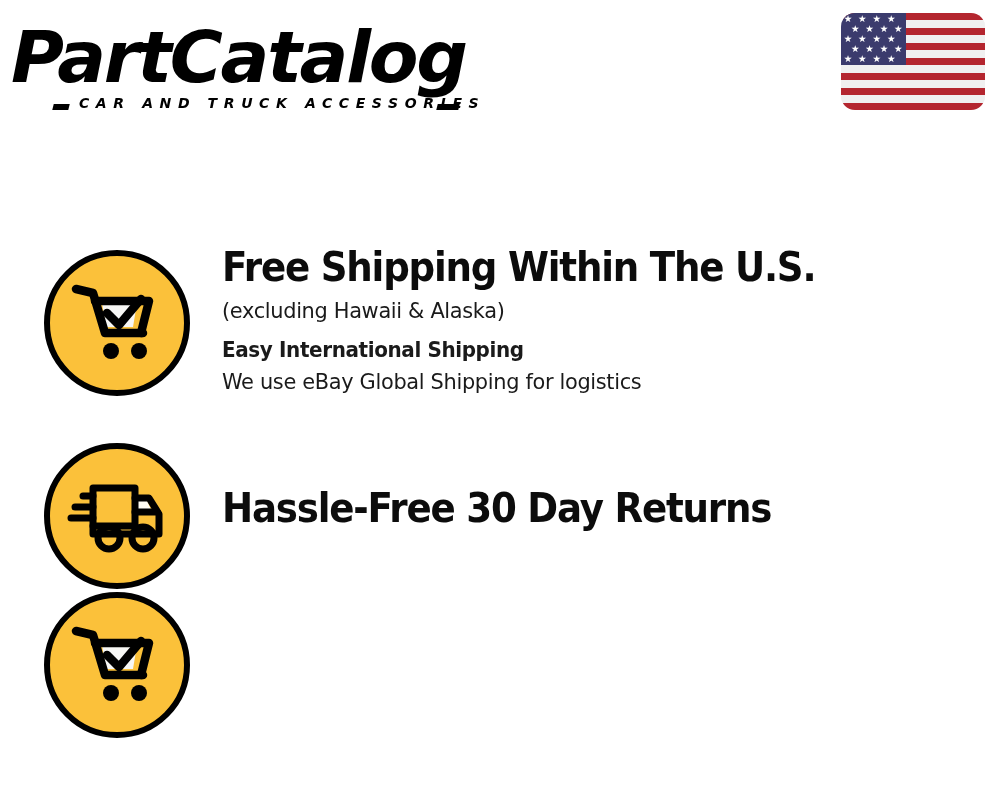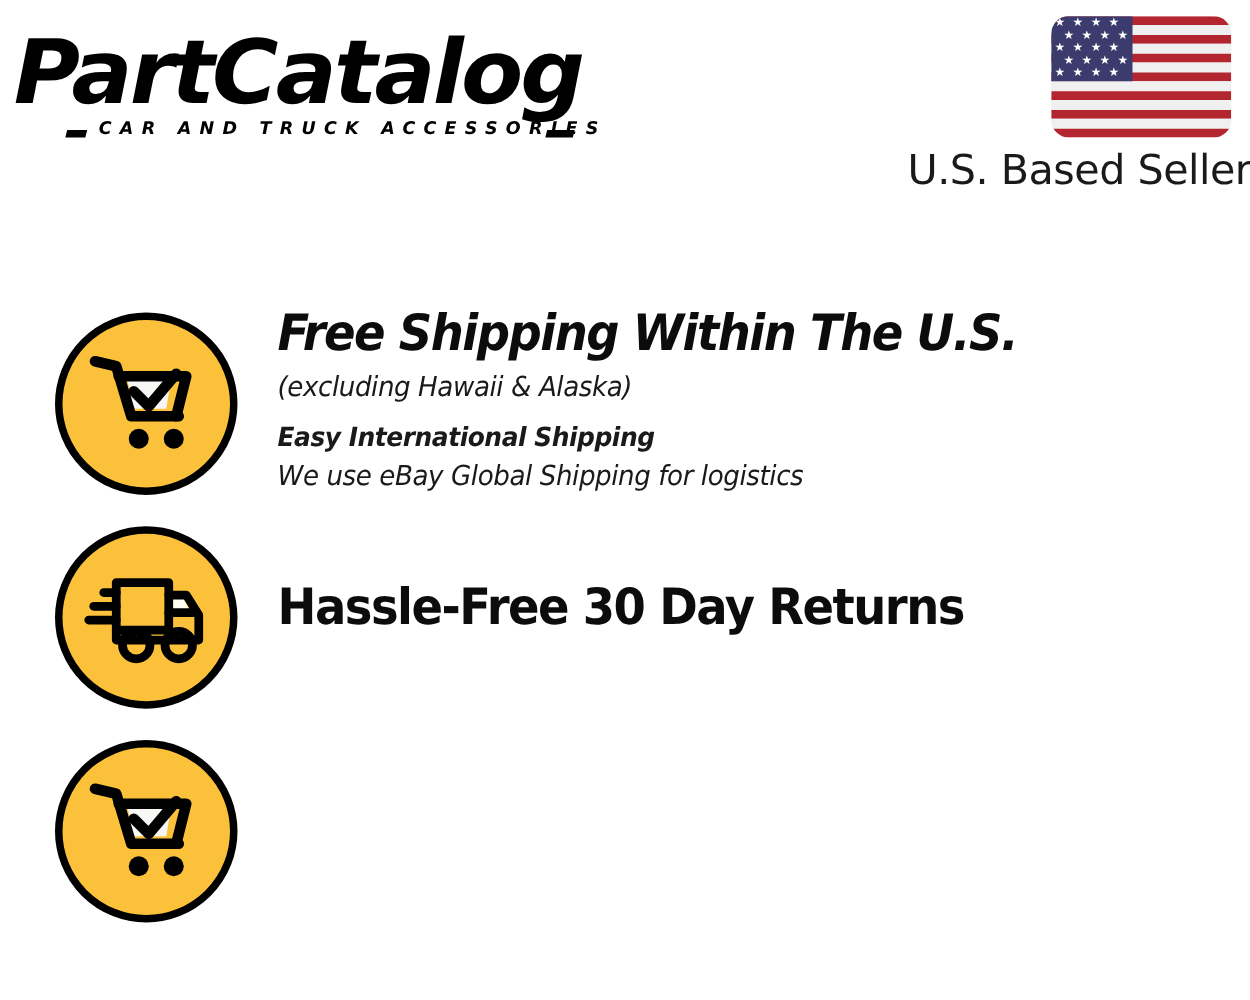--- a/index.html
+++ b/index.html
@@ -124,22 +124,22 @@
     text-align: right;
     white-space: nowrap;
   }
 
   
   .feature-row {
     position: absolute;
     left: 0;
     width: 1000px;
   }
-  #feature-row-0 { top: 250px; height: 150px; font-style: italic; }
-  #feature-row-1 { top: 421px; height: 148px; text-decoration: underline; }
+  #feature-row-0 { top: 250px; height: 150px; }
+  #feature-row-1 { top: 443px; height: 148px; text-decoration: underline; }
   #feature-row-2 { top: 592px; height: 150px; }
 
   .feature-badge {
     position: absolute;
     left: 44px;
     top: 0px;
     width: 146px;
     height: 146px;
     border-radius: 50%;
     background: #fbc13a;
@@ -242,21 +242,20 @@
         <span class="star" style="left: 24.3px; top: 31.1592px;">★</span>
         <span class="star" style="left: 38.7px; top: 31.1592px;">★</span>
         <span class="star" style="left: 53.1px; top: 31.1592px;">★</span>
         <span class="star" style="left: 2.7px; top: 41.2035px;">★</span>
         <span class="star" style="left: 17.1px; top: 41.2035px;">★</span>
         <span class="star" style="left: 31.5px; top: 41.2035px;">★</span>
         <span class="star" style="left: 45.9px; top: 41.2035px;">★</span>
       </div>
     </div>
 
-  <div id="seller-caption">U.S. Based Seller</div>
 </div>
 
 <div class="feature-row" id="feature-row-0">
   <div class="feature-badge">
     <svg width="92" height="86" viewBox="0 0 92 86">
       <polygon points="31,23 66,23 62,47 35,47" fill="#f7f7f5"></polygon>
       <path d="M5 9 L22 13 L34 53 L72 53" fill="none" stroke="#000" stroke-width="8.5" stroke-linecap="round" stroke-linejoin="round"></path>
       <path d="M24 21 L78 21 L70 53" fill="none" stroke="#000" stroke-width="8.5" stroke-linecap="round" stroke-linejoin="round"></path>
       <path d="M36 33 L48 45 L70 19" fill="none" stroke="#000" stroke-width="8.5" stroke-linecap="round" stroke-linejoin="round"></path>
       <circle cx="40" cy="71" r="8" fill="#000"></circle>

